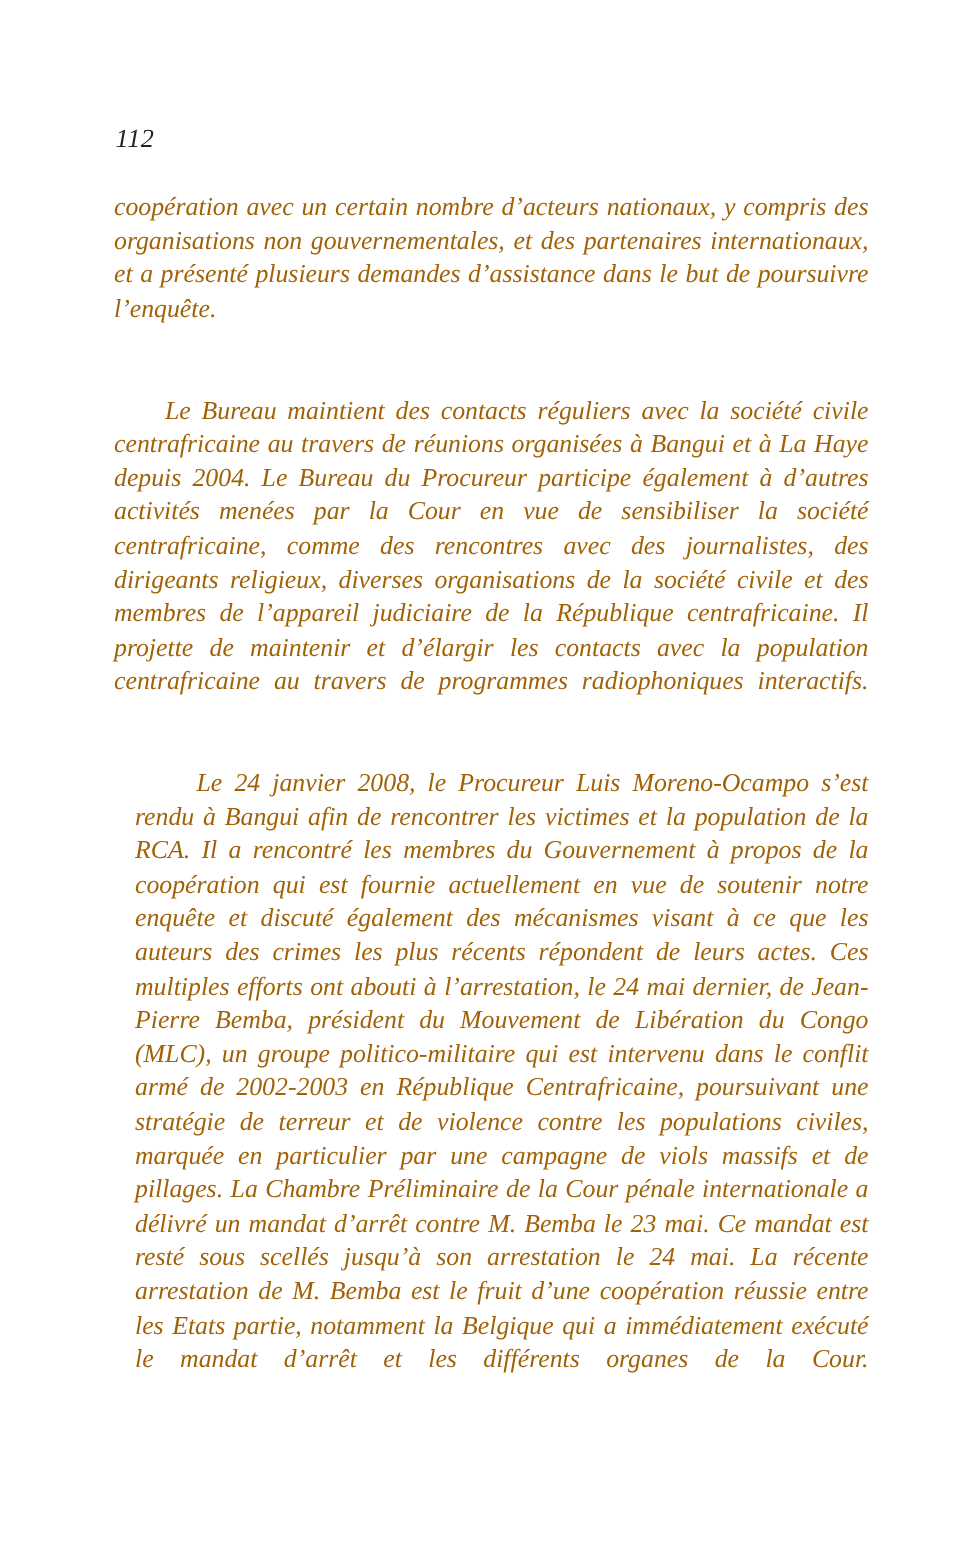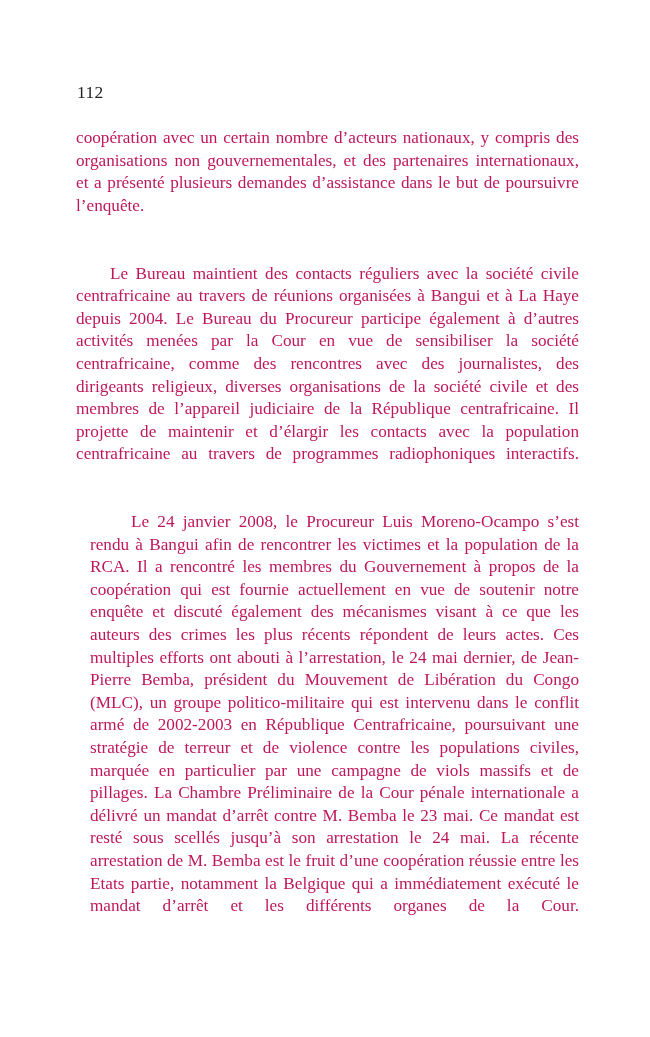--- a/index.html
+++ b/index.html
@@ -8,20 +8,21 @@
     background: #ffffff;
   }
   .page {
     position: relative;
     width: 650px;
     height: 1037px;
     background: #ffffff;
     overflow: hidden;
     font-family: "Liberation Serif", "DejaVu Serif", serif;
     color: #1c1c1c;
+    font-style: italic;
     -webkit-font-smoothing: antialiased;
   }
   .page-number {
     position: absolute;
     left: 77px;
     top: 84px;
     font-size: 17.5px;
     line-height: 1;
     letter-spacing: 0.3px;
     color: #242424;
@@ -31,21 +32,21 @@
     left: 76px;
     top: 127px;
     width: 503px;
   }
   .para {
     margin: 0;
     text-align: justify;
     text-justify: inter-word;
     font-size: 17.2px;
     line-height: 22.6px;
-    color: #be185d;
+    color: #a16207;
     hyphens: none;
     -webkit-hyphens: none;
     word-spacing: 0.1px;
   }
   .para + .para {
     margin-top: 22.6px;
   }
   .para-indent-1 { text-indent: 0; }
   .para-indent-2 { text-indent: 34px; }
   .para-indent-3 { text-indent: 41px; margin-left: 14px; }

